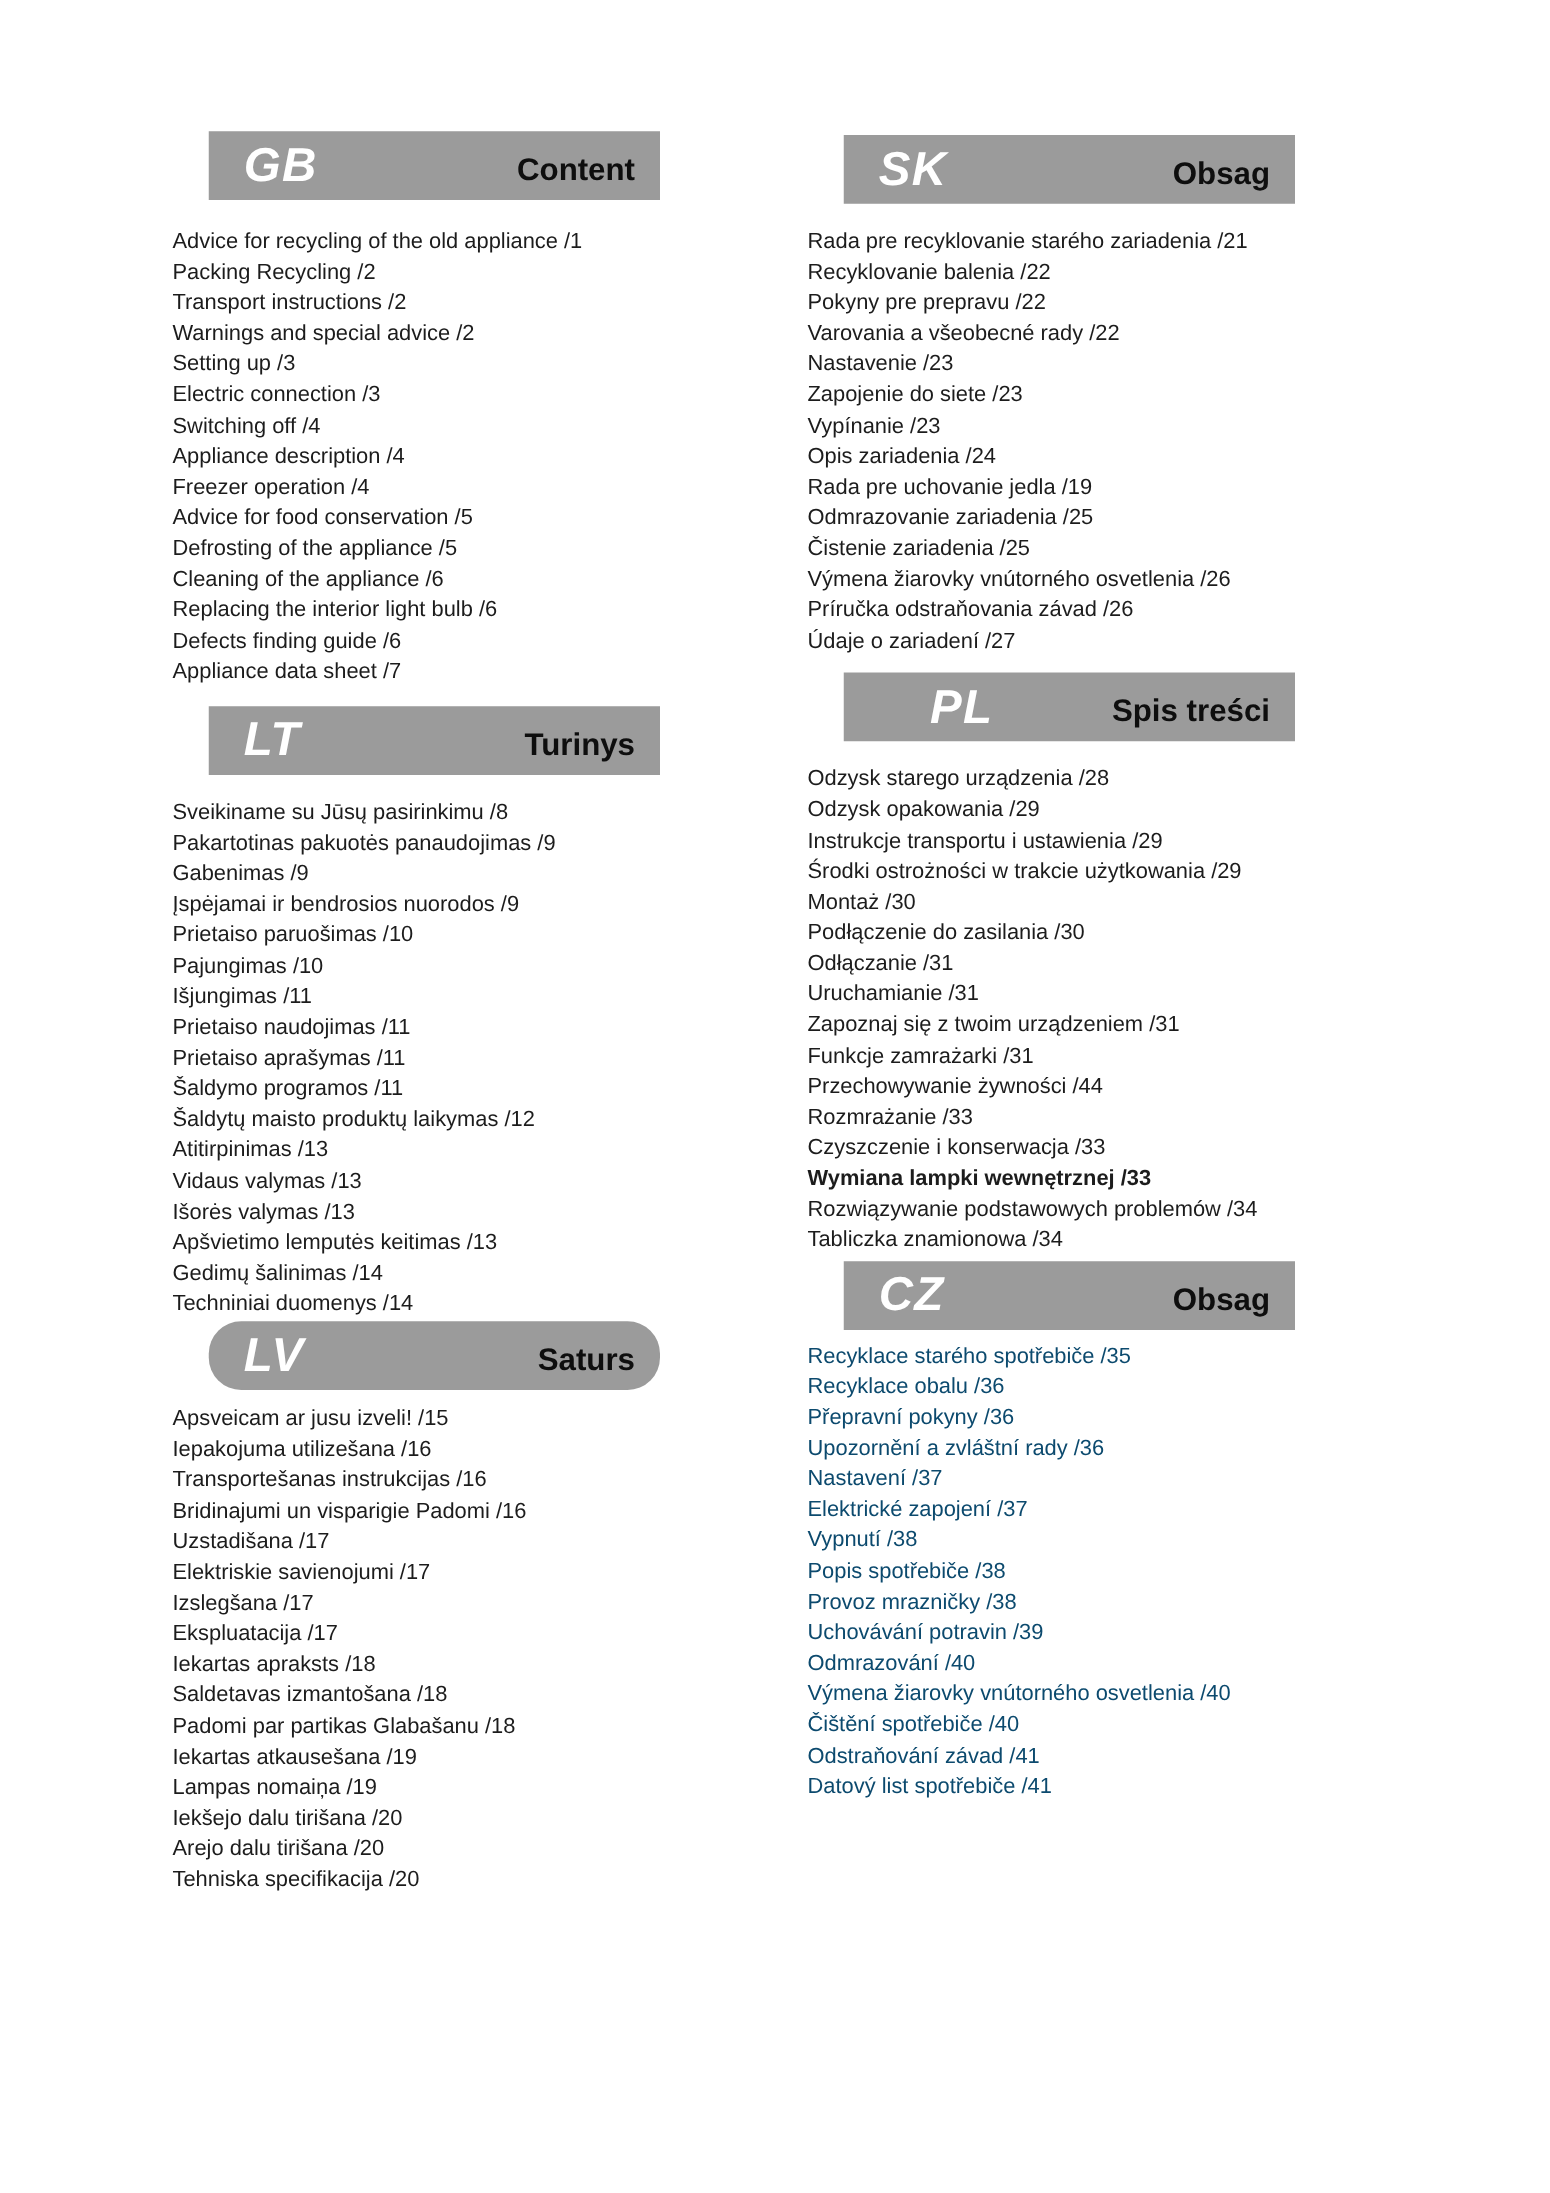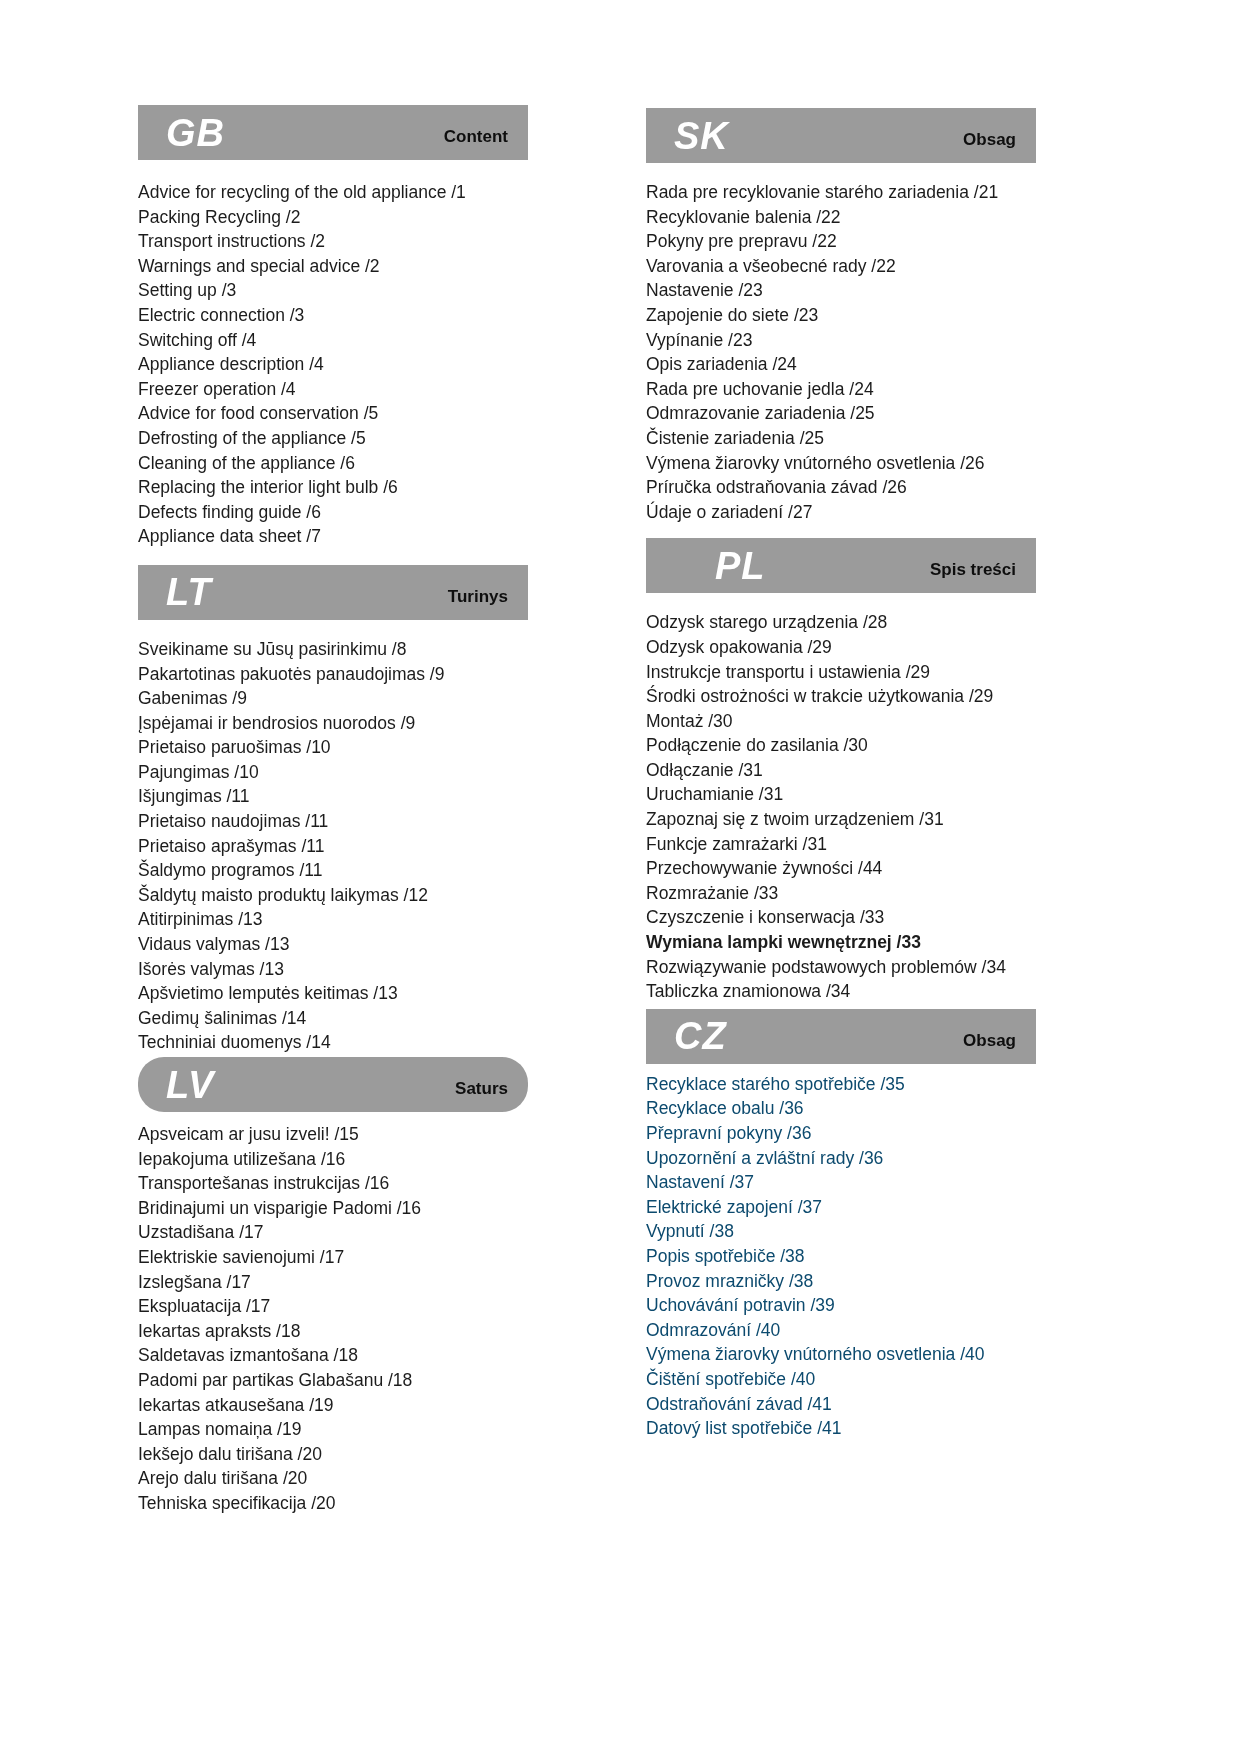--- a/index.html
+++ b/index.html
@@ -13,32 +13,33 @@
   }
   .column { position: absolute; top: 0; }
   .col-left  { left: 138px; width: 390px; }
   .col-right { left: 646px; width: 390px; }
 
   .section-header {
     height: 55px;
     display: flex;
     justify-content: space-between;
     align-items: center;
+    margin-left: 29px;
   }
   .lang-code {
     font-style: italic;
     font-weight: bold;
     font-size: 38px;
     padding-left: 28px;
     letter-spacing: 1px;
     line-height: 1;
   }
   .section-title {
     font-weight: bold;
-    font-size: 17px;
+    font-size: 25px;
     padding-right: 20px;
     padding-top: 8px;
     line-height: 1;
   }
   .toc-list {
     font-size: 17.5px;
     line-height: 24.6px;
   }
   .toc-item { white-space: nowrap; }
   .toc-item.bold { font-weight: bold; }
@@ -130,21 +131,21 @@
       </div>
       <div class="toc-list" id="list-sk" style="color: rgb(28, 28, 28);">
         <div class="toc-item">Rada pre recyklovanie starého zariadenia /21</div>
         <div class="toc-item">Recyklovanie balenia /22</div>
         <div class="toc-item">Pokyny pre prepravu /22</div>
         <div class="toc-item">Varovania a všeobecné rady /22</div>
         <div class="toc-item">Nastavenie /23</div>
         <div class="toc-item">Zapojenie do siete /23</div>
         <div class="toc-item">Vypínanie /23</div>
         <div class="toc-item">Opis zariadenia /24</div>
-        <div class="toc-item">Rada pre uchovanie jedla /24</div>
+        <div class="toc-item">Rada pre uchovanie jedla /19</div>
         <div class="toc-item">Odmrazovanie zariadenia /25</div>
         <div class="toc-item">Čistenie zariadenia /25</div>
         <div class="toc-item">Výmena žiarovky vnútorného osvetlenia /26</div>
         <div class="toc-item">Príručka odstraňovania závad /26</div>
         <div class="toc-item">Údaje o zariadení /27</div>
       </div>
       <div class="section-header" id="sec-pl" style="background: rgb(155, 155, 155);">
         <span class="lang-code" style="color: rgb(255, 255, 255);">PL</span>
         <span class="section-title" style="color: rgb(14, 14, 14);">Spis treści</span>
       </div>

